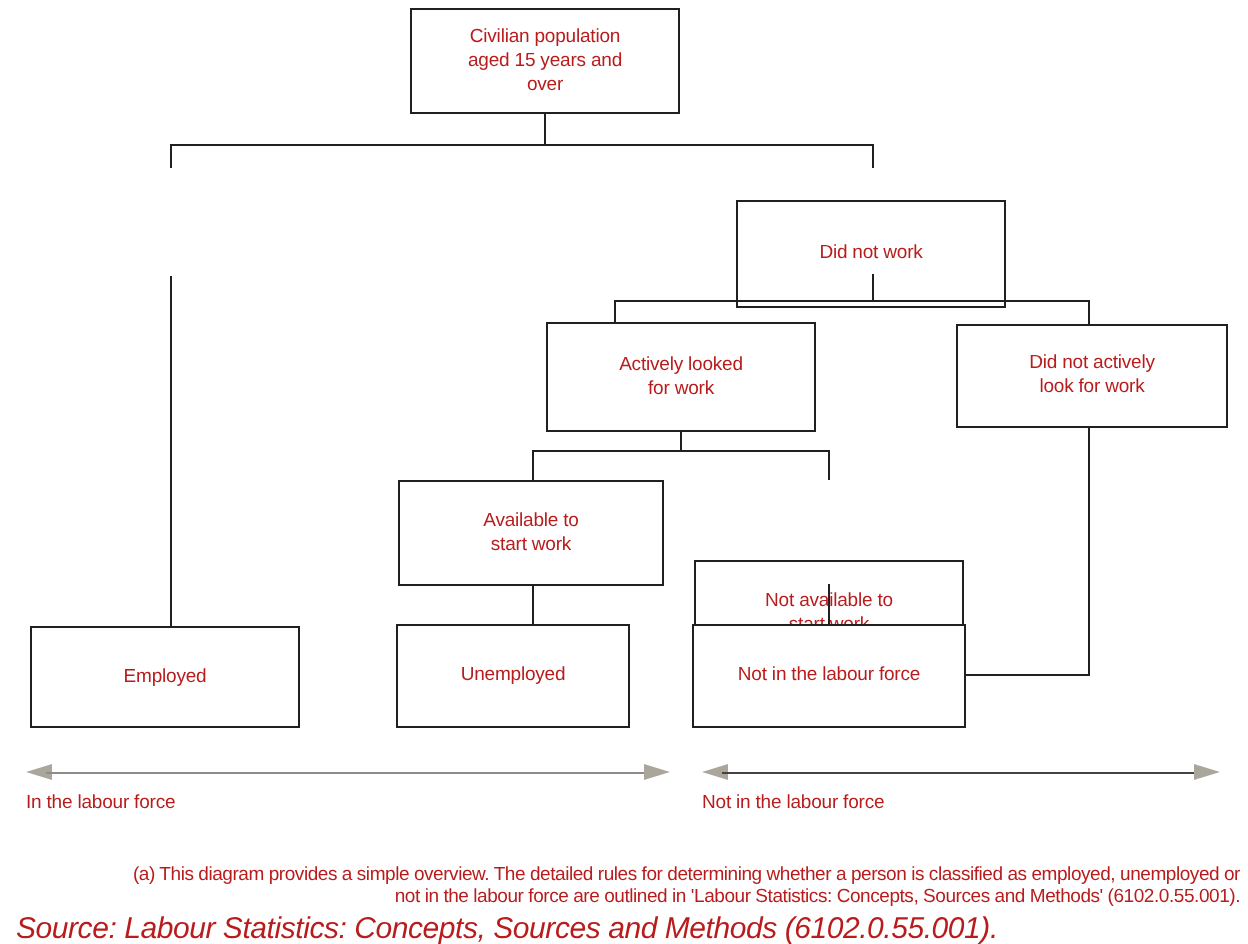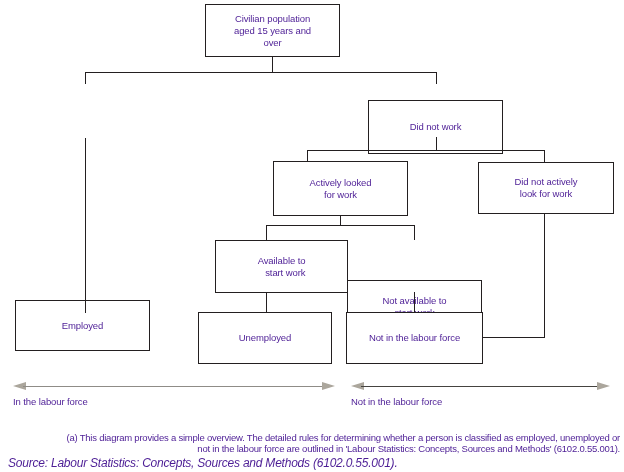--- a/index.html
+++ b/index.html
@@ -1,45 +1,45 @@
 <!DOCTYPE html>
 <html><head>
 <meta charset="utf-8">
 <style>
   html,body{margin:0;padding:0;background:#ffffff;}
   #canvas{
     position:relative;
     width:624px;height:472px;
     background:#ffffff;
     font-family:"Liberation Sans", sans-serif;
-    color:#4c1d95;
+    color:#b91c1c;
     overflow:hidden;
   }
   .box{
     position:absolute;
     box-sizing:border-box;
     border:1px solid #231f20;
     background:#ffffff;
     display:flex;align-items:center;justify-content:center;
     text-align:center;
     font-size:9.5px;line-height:12px;
     white-space:pre-line;
     letter-spacing:-0.1px;
   }
   .ln{position:absolute;background:#231f20;}
   
   .b-civilian{left:205px;top:4px;width:135px;height:53px;}
   .b-worked{left:18px;top:84px;width:134px;height:55px;}
   .b-didnotwork{left:368px;top:84px;width:135px;height:54px;margin-top:16px;}
   .b-actively{left:273px;top:161px;width:135px;height:55px;}
   .b-notactively{left:478px;top:162px;width:136px;height:52px;}
-  .b-available{left:215px;top:240px;width:133px;height:53px;text-align:right;}
+  .b-available{left:199px;top:240px;width:133px;height:53px;}
   .b-notavailable{left:347px;top:240px;width:135px;height:53px;margin-top:40px;}
-  .b-employed{left:15px;top:300px;width:135px;height:51px;text-align:right;}
-  .b-unemployed{left:198px;top:312px;width:134px;height:52px;}
+  .b-employed{left:15px;top:313px;width:135px;height:51px;text-align:right;}
+  .b-unemployed{left:198px;top:312px;width:117px;height:52px;}
   .b-nilf{left:346px;top:312px;width:137px;height:52px;}
   
   .l1{left:272px;top:56px;width:1px;height:17px;}
   .l2{left:85px;top:72px;width:352px;height:1px;}
   .l3{left:85px;top:72px;width:1px;height:12px;}
   .l4{left:436px;top:72px;width:1px;height:12px;}
   .l5{left:85px;top:138px;width:1px;height:175px;}
   .l6{left:436px;top:137px;width:1px;height:14px;}
   .l7{left:307px;top:150px;width:238px;height:1px;}
   .l8{left:307px;top:150px;width:1px;height:11px;}
@@ -68,21 +68,21 @@
   .rl-right{left:351px;width:259px;}
   
   .footnote{
     position:absolute;left:8px;top:432px;width:612px;
     font-size:9.5px;line-height:11px;letter-spacing:-0.22px;
     white-space:pre-line;
     text-align:right;
   }
   .source{
     position:absolute;left:8px;top:456px;width:612px;
-    font-size:12px;font-style:italic;letter-spacing:-0.22px;
+    font-size:15px;font-style:italic;letter-spacing:-0.22px;
   }
 </style>
 </head>
 <body>
 
 <div id="canvas">
 
   <div class="box b-civilian">Civilian population
 aged 15 years and
 over</div>

